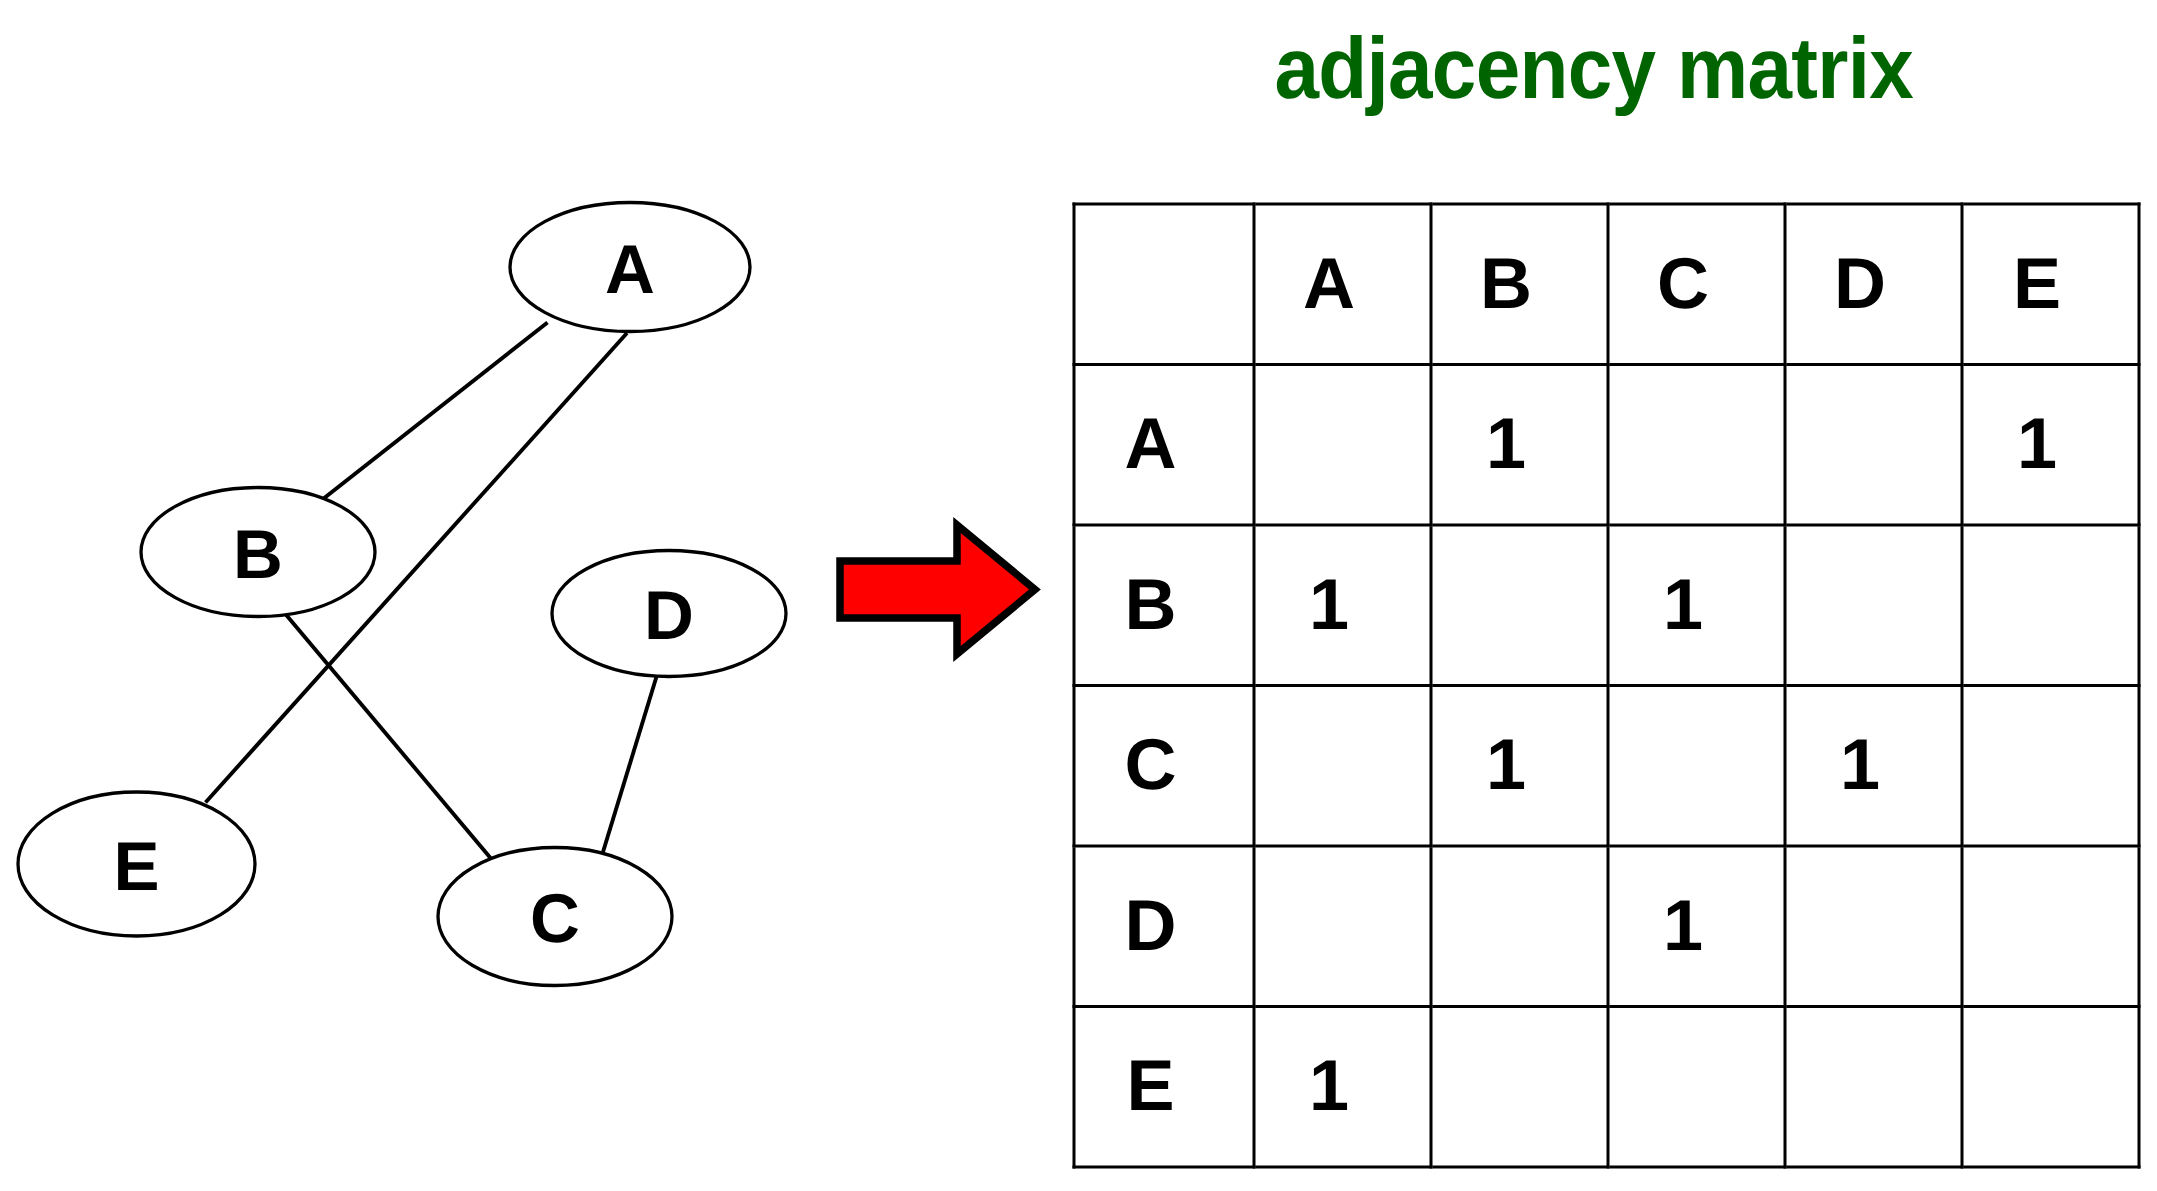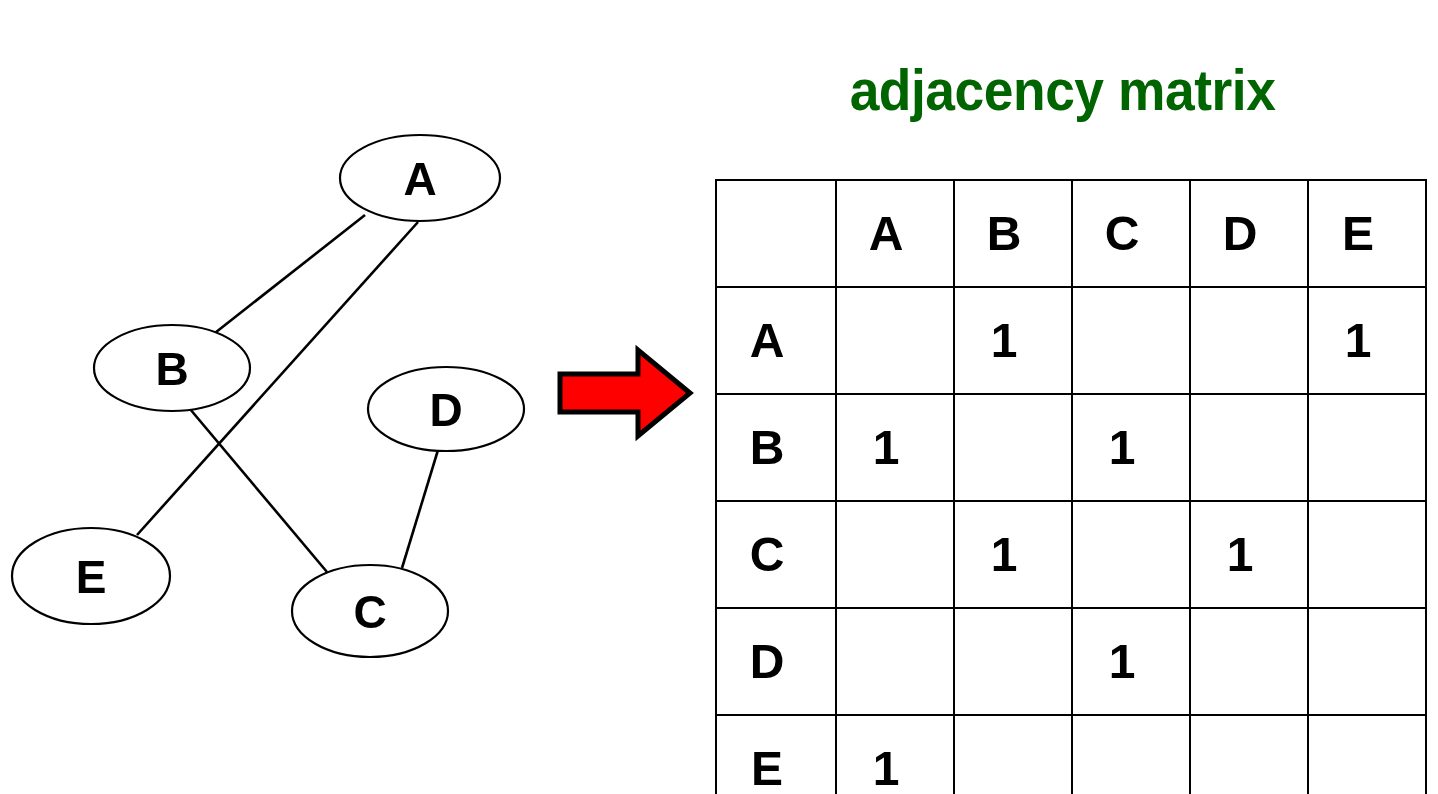--- a/index.html
+++ b/index.html
@@ -68,21 +68,20 @@
     stroke-linejoin: miter;
   }
 
   
   #matrix-panel {
     position: absolute;
     left: 700px;
     top: 0;
     width: 738px;
     height: 574px;
-    margin-top: 44px;
   }
   #matrix-title {
     position: absolute;
     left: 0;
     top: 12px;
     width: 725px;
     text-align: center;
     font-family: "Liberation Sans", sans-serif;
     font-weight: bold;
     font-size: 58px;

